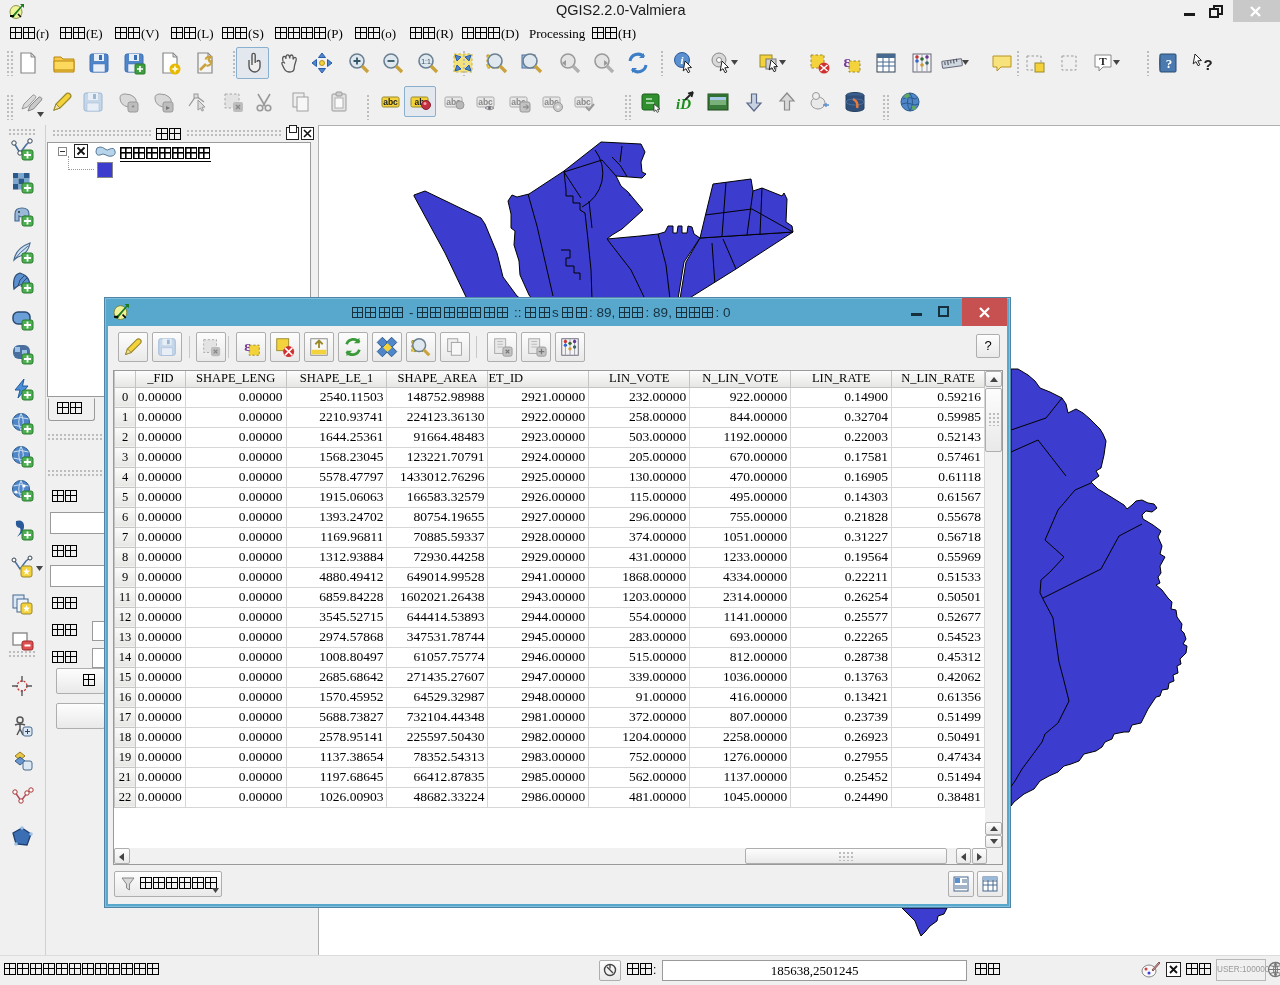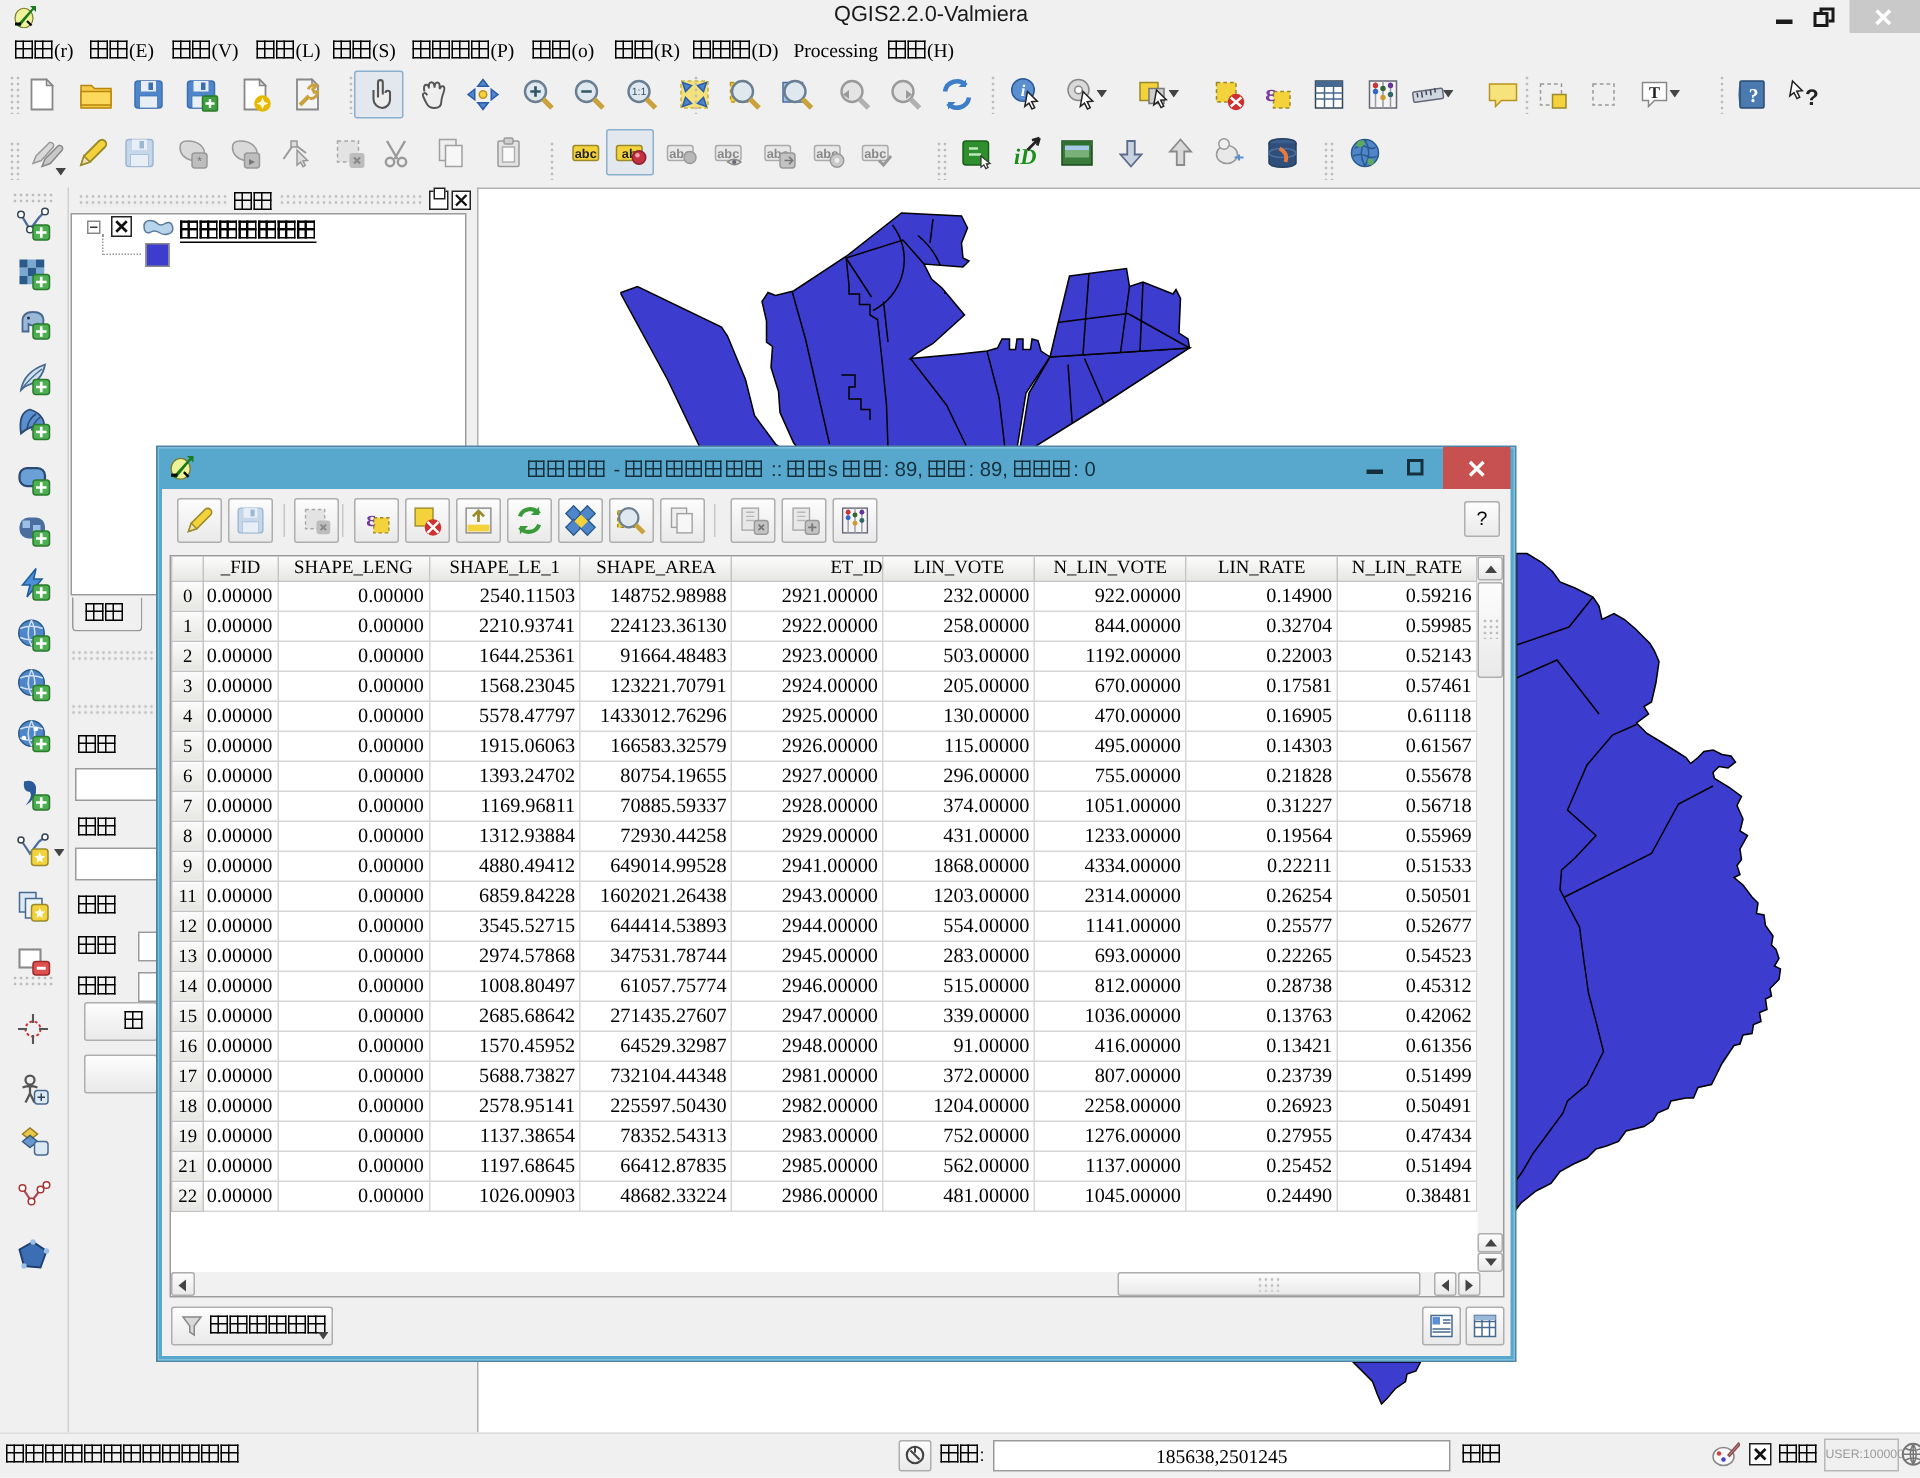--- a/index.html
+++ b/index.html
@@ -763,21 +763,21 @@
 <div class="abs" style="left:476px;top:336px;width:1px;height:22px;background:#c8c8c8"></div>
 <div class="abs" style="left:113px;top:370px;width:890px;height:495px;background:#fff;border:1px solid #9a9a9a"></div>
 <table class="attr abs" style="left:114px;top:371px;width:871px">
     <tbody>
       <tr class="h">
         <td class="rh" style="width:21px"></td>
         <td class="rh" style="width:49px;text-align:center">_FID</td>
         <td class="rh" style="width:100px;text-align:center">SHAPE_LENG</td>
         <td class="rh" style="width:100px;text-align:center">SHAPE_LE_1</td>
         <td class="rh" style="width:100px;text-align:center">SHAPE_AREA</td>
-        <td class="rh" style="width:100px;text-align:right">ET_ID</td>
+        <td class="rh" style="width:100px;text-align:left">ET_ID</td>
         <td class="rh" style="width:100px;text-align:center">LIN_VOTE</td>
         <td class="rh" style="width:100px;text-align:center">N_LIN_VOTE</td>
         <td class="rh" style="width:100px;text-align:center">LIN_RATE</td>
         <td class="rh" style="width:92px;text-align:center">N_LIN_RATE</td>
       </tr>
       <tr>
         <td class="rh">0</td>
         <td>0.00000</td>
         <td>0.00000</td>
         <td>2540.11503</td>

